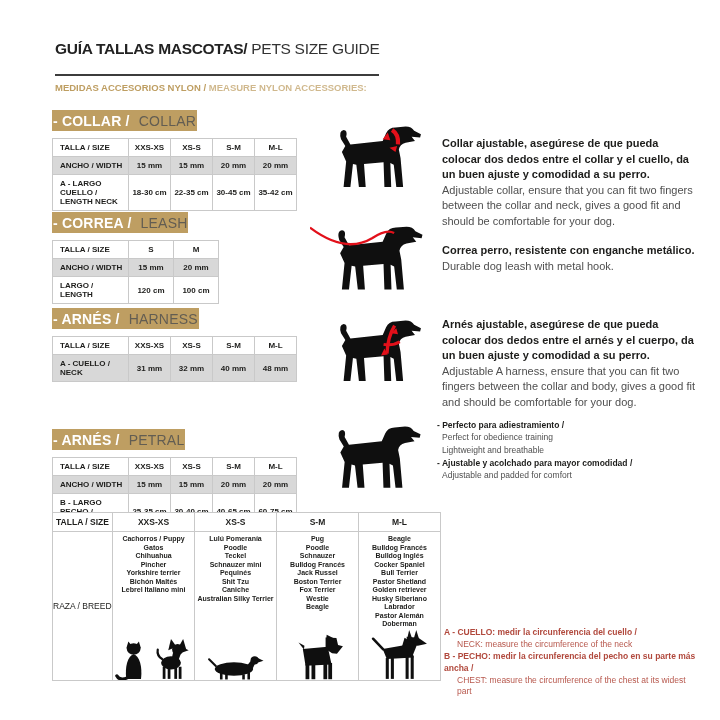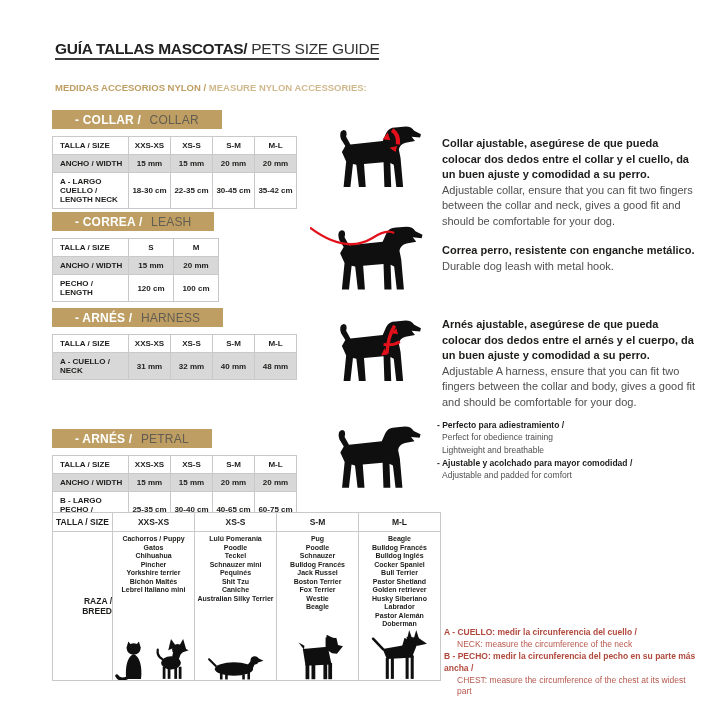--- a/index.html
+++ b/index.html
@@ -1,27 +1,27 @@
 <!DOCTYPE html>
 <html style="--gold: #BE9E62; --shaded_row: #D8D8D8; --accent_red: #E2101A; --note_red: #B1493D; --text_dark: #1D1D1B;"><head>
 <meta charset="utf-8">
 <style>
   *{margin:0;padding:0;box-sizing:border-box}
   html,body{width:720px;height:720px}
   body{background:#fff;font-family:"Liberation Sans",sans-serif;color:#1d1d1b;position:relative;overflow:hidden}
   
-  .title{position:absolute;left:55px;top:40px;font-size:15.5px;letter-spacing:-0.3px;border-bottom:2px solid #3c3c3c;padding-bottom:0;white-space:nowrap}
+  .title{position:absolute;left:55px;top:40px;font-size:15.5px;letter-spacing:-0.3px;border-bottom:2px solid #3c3c3c;padding-bottom:16px;white-space:nowrap}
   .title .t-es{font-weight:700;color:#222}
   .title .t-en{font-weight:500;color:#333}
   .subtitle{position:absolute;left:55px;top:82px;font-size:9.5px;white-space:nowrap}
   .subtitle .s-es{font-weight:700;color:var(--gold)}
   .subtitle .s-en{font-weight:700;color:var(--gold);opacity:.72}
   
   .sec{position:absolute;left:52px}
-  .badge{display:inline-block;background:var(--gold);color:#fff;font-size:12px;padding:3px 23px 2px;letter-spacing:.2px}
+  .badge{display:inline-block;background:var(--gold);color:#fff;font-size:14px;padding:3px 1px 2px;letter-spacing:.2px}
   .badge .b-es{font-weight:700}
   .badge .b-en{font-weight:400;opacity:.82}
   table.szt{border-collapse:collapse;margin-top:7px;font-size:8px;color:#1d1d1b;table-layout:fixed}
   .szt th,.szt td{border:1px solid #c9c9c9;font-weight:700;text-align:center;padding:4px 2px;background:#fff}
   .szt .lbl{text-align:left;padding-left:7px;width:76px}
   .szt.w5 th:not(.lbl),.szt.w5 td:not(.lbl){width:42px}
   .szt.w3 th:not(.lbl),.szt.w3 td:not(.lbl){width:45px}
   .szt tr.shaded th,.szt tr.shaded td{background:var(--shaded_row)}
   
   .desc{position:absolute;font-size:11px;line-height:1.42;width:258px}
@@ -38,21 +38,21 @@
   .note-r{padding-left:13px;opacity:.92}
   
   .dog-art{position:absolute}
   .red-s{stroke:var(--accent_red);fill:none}
   .red-f{fill:var(--accent_red)}
   
   table.breeds{position:absolute;left:52px;top:512px;border-collapse:collapse;font-size:8.5px;table-layout:fixed}
   .breeds th,.breeds td{border:1px solid #c9c9c9;background:#fff}
   .breeds th{font-weight:700;padding:4px 2px;text-align:center;width:82px}
   .breeds th.lbl{width:60px}
-  .breeds td.rowlbl{text-align:right;font-weight:700;vertical-align:middle}
+  .breeds td.rowlbl{text-align:left;font-weight:400;vertical-align:middle}
   .breeds td.col{vertical-align:top;padding:0;height:148px}
   .colwrap{display:flex;flex-direction:column;height:148px;align-items:center}
   .breedlist{font-size:7px;line-height:1.22;font-weight:700;text-align:center;padding-top:3px}
   .breed{display:block}
   .iconrow{margin-top:auto;display:flex;align-items:flex-end;justify-content:center;gap:3px}
 </style>
 </head>
 <body>
 
 <svg width="0" height="0" style="position:absolute" aria-hidden="true">
@@ -174,21 +174,21 @@
       <th class="lbl">TALLA / SIZE</th>
       <th>S</th>
       <th>M</th>
     </tr>
     <tr class="shaded">
       <td class="lbl">ANCHO / WIDTH</td>
       <td>15 mm</td>
       <td>20 mm</td>
     </tr>
     <tr>
-      <td class="lbl">PECHO / LENGTH</td>
+      <td class="lbl">LARGO / LENGTH</td>
       <td>120 cm</td>
       <td>100 cm</td>
     </tr>
   </tbody>
     </table>
 </div>
 <svg class="dog-art" style="left:310px;top:224px" width="124" height="71" viewBox="0 0 140 80">
   <use href="#dog" x="20"></use>
   <path class="red-s" d="M0,4 Q40,34 70,16 Q86,5 95,10" stroke-width="2.6"></path>
 </svg>

